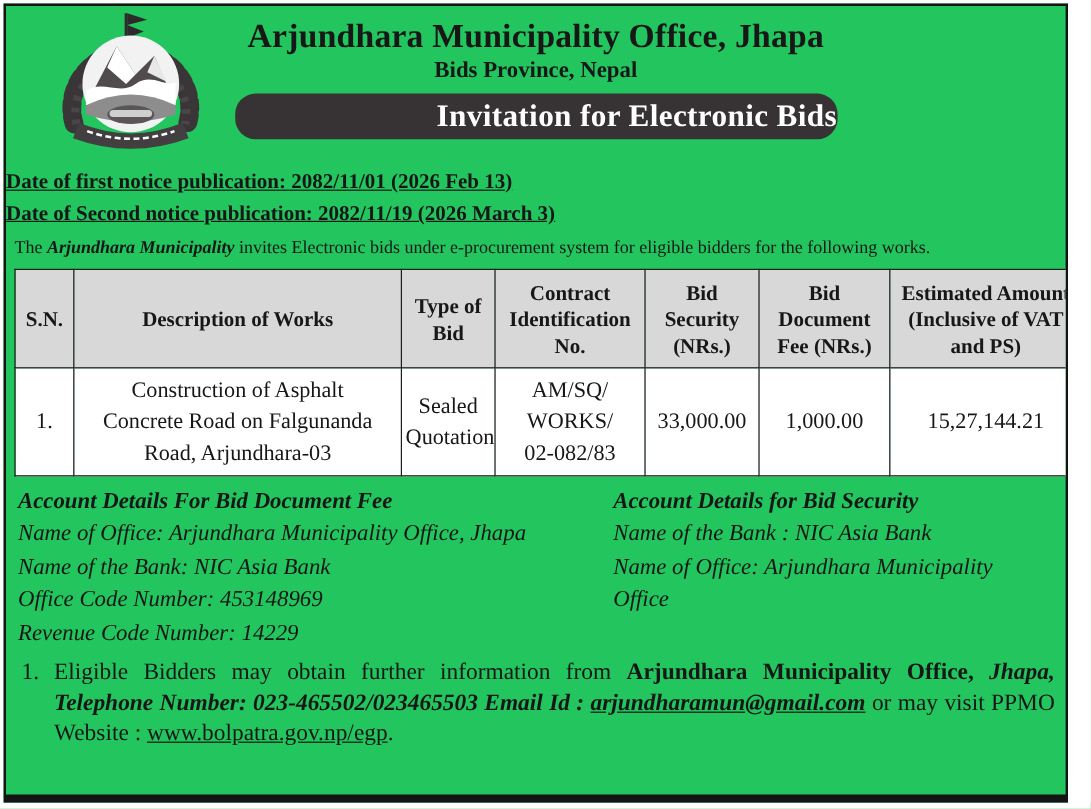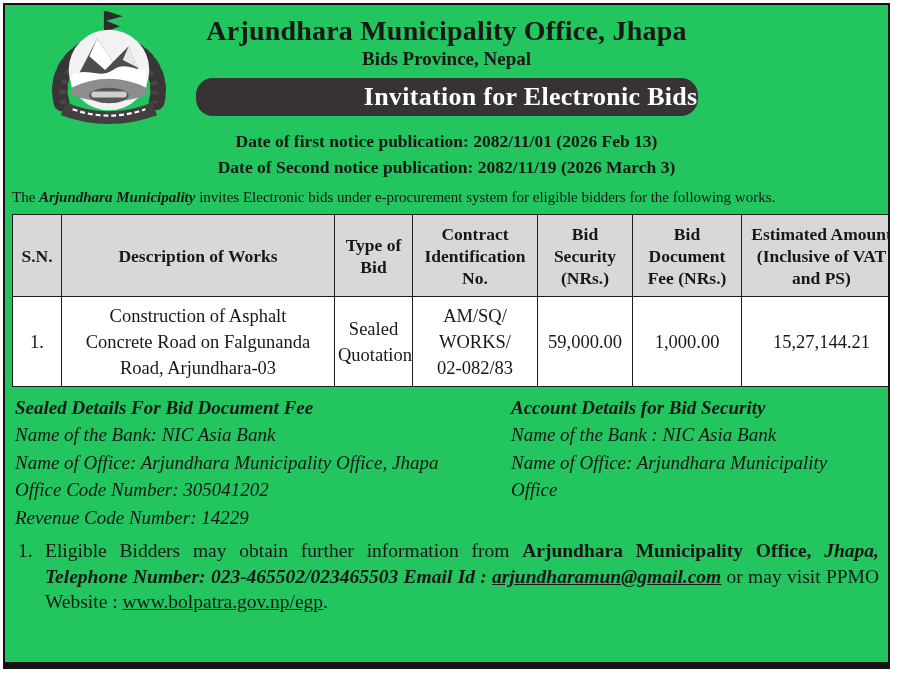--- a/index.html
+++ b/index.html
@@ -40,21 +40,21 @@
     margin: 7px auto 0 auto;
     width: 502px; height: 38px;
     background: #373233;
     border-radius: 17px;
     color: #ffffff;
     font-size: 26px; font-weight: bold;
     line-height: 38px; text-align: right;
     letter-spacing: .3px;
   }
   
-  .dates { margin-top: 12px; text-align: center; }
+  .dates { margin-top: 22px; text-align: left; text-decoration: underline; }
   .date-line {
     font-size: 17.5px; font-weight: bold;
     line-height: 26px;
   }
   
   .intro {
     margin: 5px 7px 5px 7px;
     font-size: 15px;
     line-height: 24px;
     text-align: justify;
@@ -185,33 +185,33 @@
       <tr>
         <td>1.</td>
         <td class="pre">Construction of Asphalt
 Concrete Road on Falgunanda
 Road, Arjundhara-03</td>
         <td class="pre">Sealed
 Quotation</td>
         <td class="pre">AM/SQ/
 WORKS/
 02-082/83</td>
-        <td>59,000.00</td>
+        <td>33,000.00</td>
         <td>1,000.00</td>
         <td>15,27,144.21</td>
       </tr>
     </tbody>
   </table>
 
   <div class="accounts">
     <div class="acc-col-left">
-      <div class="acc-heading">Sealed Details  For Bid Document Fee</div>
+      <div class="acc-heading">Account Details  For Bid Document Fee</div>
+      <div class="acc-line">Name of Office: Arjundhara Municipality Office, Jhapa</div>
       <div class="acc-line">Name of the Bank: NIC Asia Bank</div>
-      <div class="acc-line">Name of Office: Arjundhara Municipality Office, Jhapa</div>
-      <div class="acc-line">Office Code Number: 305041202</div>
+      <div class="acc-line">Office Code Number: 453148969</div>
       <div class="acc-line">Revenue Code Number: 14229</div>
     </div>
     <div class="acc-col-right">
       <div class="acc-heading">Account Details for Bid Security</div>
       <div class="acc-line">Name of the Bank : NIC Asia Bank</div>
       <div class="acc-line">Name of Office: Arjundhara Municipality Office</div>
     </div>
   </div>
 
   <div class="note">

